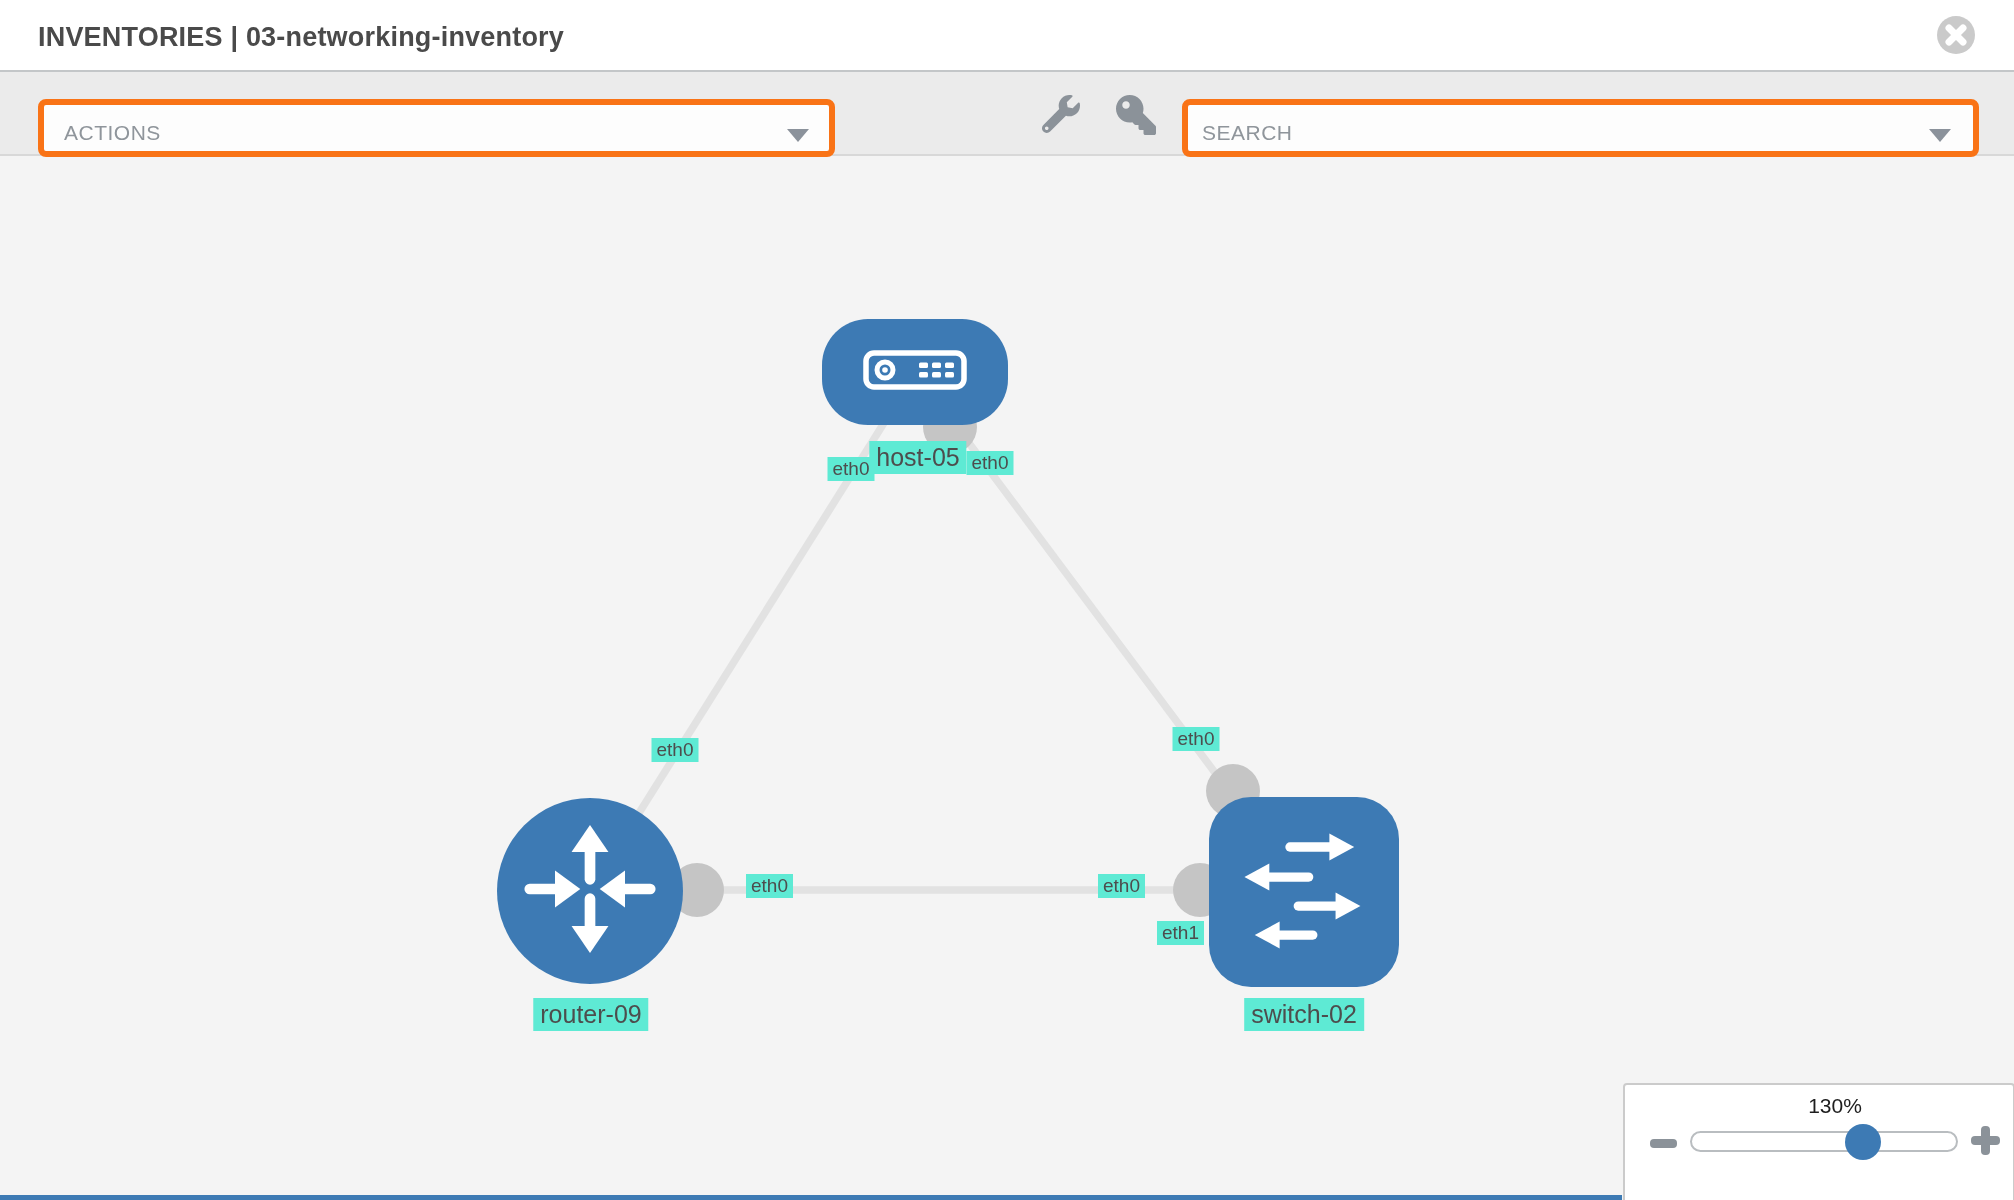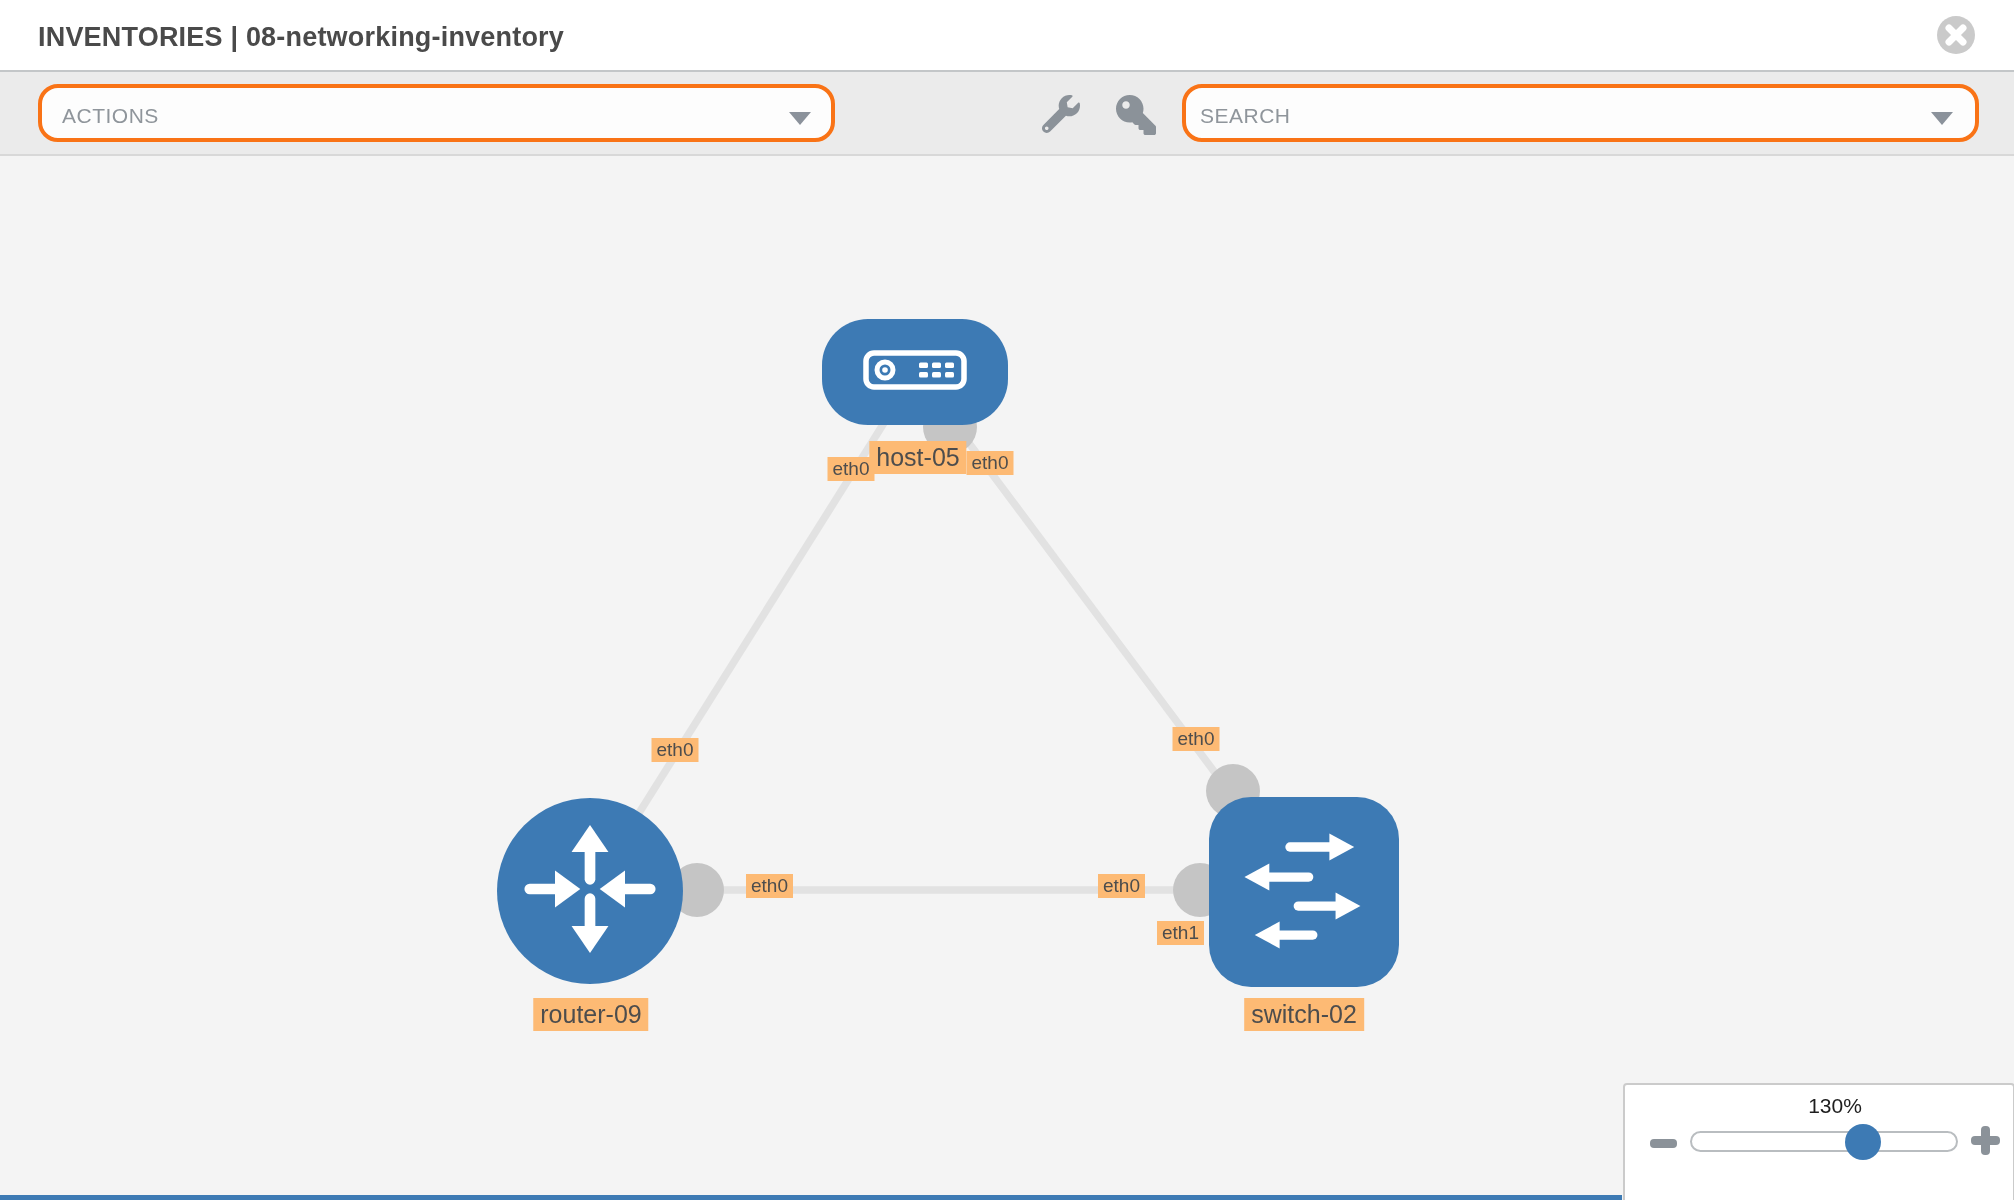--- a/index.html
+++ b/index.html
@@ -8,22 +8,22 @@
 
   
   .header{position:absolute;left:0;top:0;width:2014px;height:70px;background:#fff;z-index:20;}
   .header-title{position:absolute;left:38px;top:0;height:70px;line-height:74px;
                 font-size:27px;font-weight:700;color:#4a4a4a;letter-spacing:.2px;}
   .close-btn{position:absolute;right:38px;top:15px;width:40px;height:40px;cursor:pointer;}
 
   
   .toolbar{position:absolute;left:0;top:70px;width:2014px;height:82px;background:#ebebeb;
            border-top:2px solid #c3c6c8;border-bottom:2px solid #d8d8d8;z-index:20;}
-  .dropdown{position:absolute;top:12px;height:58px;background:#fdfdfd;border:4px solid #f97316;
-            border-radius:20px;box-sizing:border-box;}
+  .dropdown{position:absolute;top:27px;height:58px;background:#fdfdfd;border:6px solid #f97316;
+            border-radius:8px;box-sizing:border-box;}
   .dd-actions{left:38px;width:797px;}
   .dd-search{left:1182px;width:797px;}
   .dd-label{position:absolute;left:20px;top:0;height:54px;line-height:56px;font-size:21px;
             color:#8f959b;letter-spacing:.5px;}
   .search-input{position:absolute;left:12px;top:2px;width:700px;height:50px;border:none;outline:none;
             background:transparent;font-family:"Liberation Sans",sans-serif;font-size:21px;color:#000000;}
   .search-input::placeholder{color:#8f959b;letter-spacing:.5px;opacity:1;}
   .caret{position:absolute;top:24px;width:0;height:0;border-left:11px solid transparent;
          border-right:11px solid transparent;border-top:13px solid #8b929b;}
   .caret-actions{right:20px;}
@@ -35,21 +35,21 @@
   
   .canvas{position:absolute;left:0;top:154px;width:2014px;height:1046px;background:#f4f4f4;z-index:1;}
   .links-layer{position:absolute;left:0;top:0;width:2014px;height:1200px;z-index:2;}
 
   .node{position:absolute;background:#3d7ab4;z-index:3;display:flex;align-items:center;
         justify-content:center;cursor:pointer;}
   .node-host{left:822px;top:319px;width:186px;height:106px;border-radius:46px;}
   .node-router{left:497px;top:798px;width:186px;height:186px;border-radius:50%;}
   .node-switch{left:1209px;top:797px;width:190px;height:190px;border-radius:42px;}
 
-  .chip{position:absolute;background:#fdba74;color:#4d4d4d;z-index:4;white-space:nowrap;}
+  .chip{position:absolute;background:#5eead4;color:#4d4d4d;z-index:4;white-space:nowrap;}
   .node-chip{font-size:25px;padding:2px 7px;transform:translateX(-50%);}
   .eth-chip{font-size:19px;padding:1px 5px;}
   .eth-center{transform:translateX(-50%);}
 
   .chip-host{left:918px;top:441px;}
   .chip-router{left:591px;top:998px;}
   .chip-switch{left:1304px;top:998px;}
 
   .eth-host-left{left:851px;top:457px;}
   .eth-host-right{left:990px;top:451px;}
@@ -148,21 +148,21 @@
 
   <div class="chip eth-chip eth-center eth-host-left">eth0</div>
   <div class="chip eth-chip eth-center eth-host-right">eth0</div>
   <div class="chip eth-chip eth-center eth-mid-left">eth0</div>
   <div class="chip eth-chip eth-center eth-mid-right">eth0</div>
   <div class="chip eth-chip eth-horiz-router">eth0</div>
   <div class="chip eth-chip eth-horiz-sw-back">eth0</div>
   <div class="chip eth-chip eth-horiz-sw-front">eth1</div>
 
   <div class="header">
-    <div class="header-title">INVENTORIES | 08-networking-inventory</div>
+    <div class="header-title">INVENTORIES | 03-networking-inventory</div>
     <div class="close-btn">
       <span>
         <svg width="40" height="40" viewBox="-20 -20 40 40">
           <circle cx="0" cy="0" r="19" fill="#cacaca"></circle>
           <g stroke="#fff" stroke-width="7" stroke-linecap="round">
             <line x1="-7" y1="-7" x2="7" y2="7"></line>
             <line x1="-7" y1="7" x2="7" y2="-7"></line>
           </g>
         </svg>
       </span>

